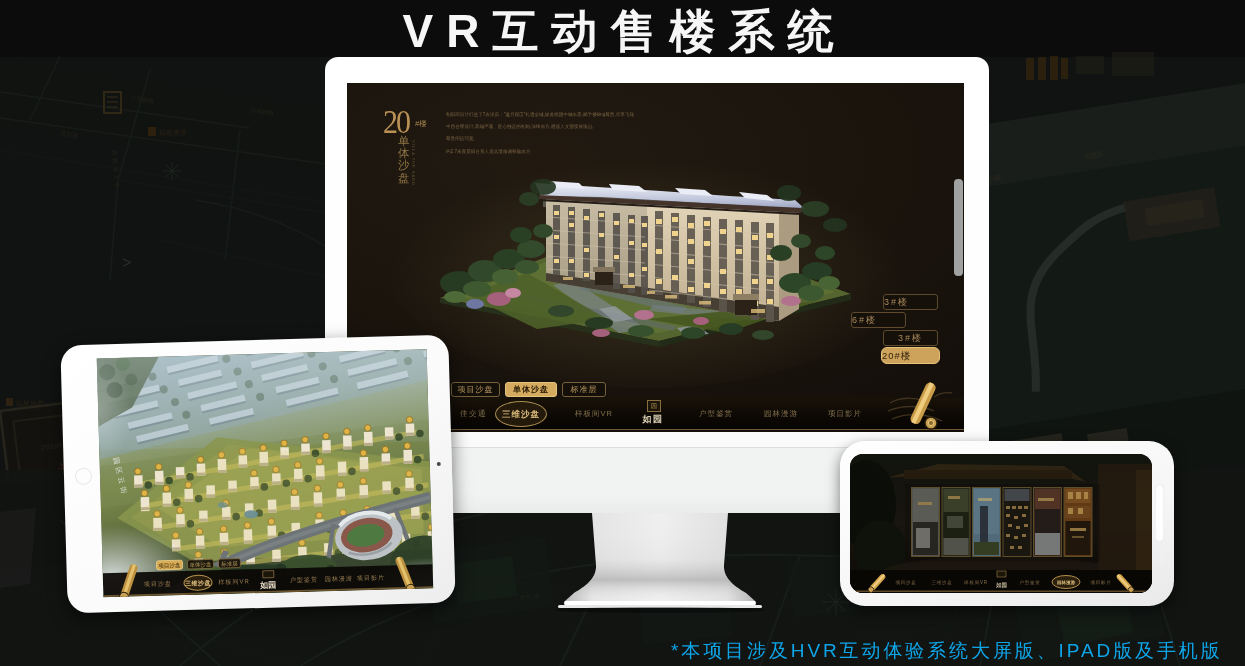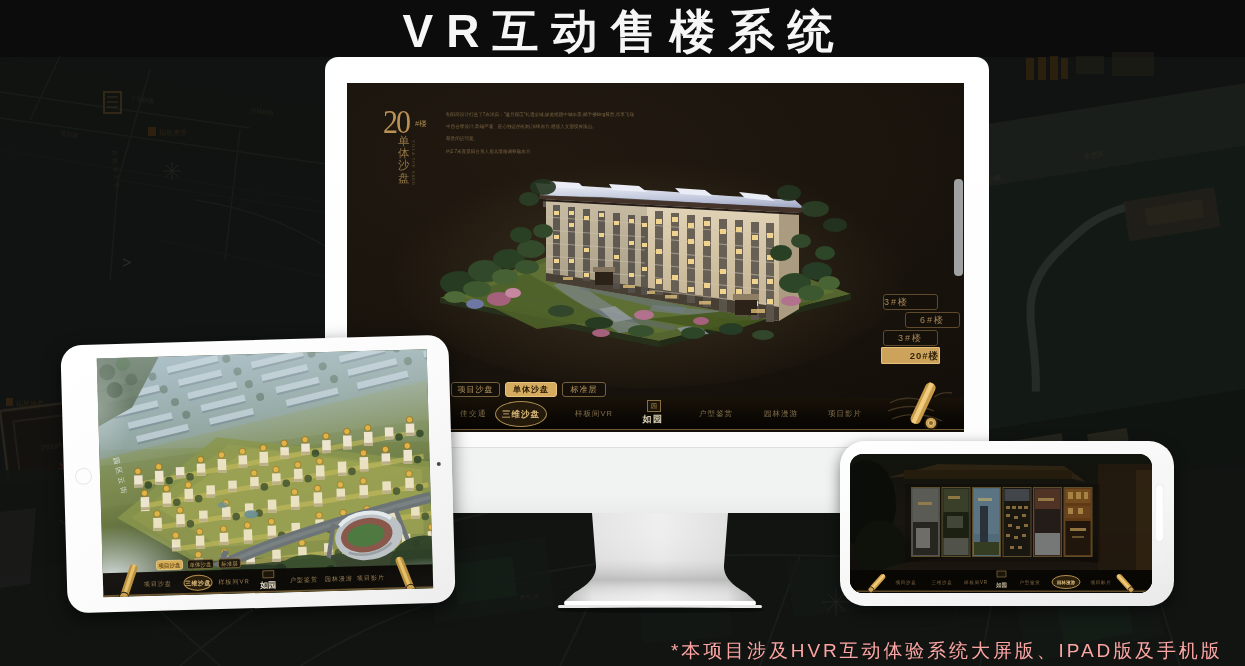--- a/index.html
+++ b/index.html
@@ -413,26 +413,26 @@
           <ellipse cx="196" cy="104" rx="13" ry="8" fill="#243520"></ellipse>
           <ellipse cx="182" cy="116" rx="10" ry="7" fill="#2c4026"></ellipse>
           <ellipse cx="442" cy="110" rx="12" ry="8" fill="#243520"></ellipse>
           <ellipse cx="468" cy="126" rx="14" ry="8" fill="#2c4026"></ellipse>
           <ellipse cx="488" cy="142" rx="12" ry="7" fill="#243520"></ellipse>
         </g>
       </svg>
 
       <div class="abs" style="left:536px;top:211px;width:53px;height:14px;border:1px solid #5e4a2c;border-radius:3px;
            background:#16100a;color:#a8895a;font-size:9px;line-height:14px;letter-spacing:2px;">3#楼</div>
-      <div class="abs" style="left:558px;top:229px;width:53px;height:14px;border:1px solid #5e4a2c;border-radius:3px;
-           background:#16100a;color:#a8895a;font-size:9px;text-align:center;line-height:14px;letter-spacing:2px;">6#楼</div>
+      <div class="abs" style="left:504px;top:229px;width:53px;height:14px;border:1px solid #5e4a2c;border-radius:3px;
+           background:#16100a;color:#a8895a;font-size:9px;text-align:left;line-height:14px;letter-spacing:2px;">6#楼</div>
       <div class="abs" style="left:536px;top:247px;width:53px;height:14px;border:1px solid #5e4a2c;border-radius:3px;
            background:#16100a;color:#a8895a;font-size:9px;text-align:center;line-height:14px;letter-spacing:2px;">3#楼</div>
-      <div class="abs" style="left:534px;top:264px;width:57px;height:15px;border:1px solid #e7c07c;border-radius:1px;
-           background:#cda35c;color:#33250e;font-size:9.5px;text-align:right;line-height:15px;letter-spacing:1px;font-weight:bold;">20#楼</div>
+      <div class="abs" style="left:534px;top:264px;width:57px;height:15px;border:1px solid #e7c07c;border-radius:6px;
+           background:#cda35c;color:#33250e;font-size:9.5px;text-align:left;line-height:15px;letter-spacing:1px;font-weight:normal;">20#楼</div>
 
       <div class="abs" style="left:104px;top:299px;width:47px;height:13px;border:1px solid #77613c;border-radius:3px;
            background:#141009;color:#b4945f;font-size:8px;text-align:center;line-height:13px;letter-spacing:1px;">项目沙盘</div>
       <div class="abs" style="left:158px;top:299px;width:50px;height:13px;border:1px solid #e8c37e;border-radius:3px;
            background:#d5ab60;color:#2e2008;font-size:8px;text-align:center;line-height:13px;letter-spacing:1px;font-weight:bold;">单体沙盘</div>
       <div class="abs" style="left:215px;top:299px;width:42px;height:13px;border:1px solid #77613c;border-radius:3px;
            background:#141009;color:#b4945f;font-size:8px;text-align:center;line-height:13px;letter-spacing:1px;">标准层</div>
 
       <div class="abs" style="left:0;top:315px;width:617px;height:31px;
            background:linear-gradient(180deg,#191208 0%,#0c0804 60%,#070503 100%);
@@ -1016,16 +1016,16 @@
           </g>
         </g>
       </svg>
     </div>
 
     <div class="abs" style="left:315px;top:43px;width:9px;height:58px;border-radius:4.5px;background:#ffffff;box-shadow:inset 0 0 2px #cfcfcf;"></div>
 
     <div class="abs" style="left:318px;top:112px;width:5px;height:12px;border-radius:2.5px;background:#f0f0f0;"></div>
   </div>
 
-  <div class="abs" style="left:671px;top:638px;color:#fca5a5;font-size:19px;
+  <div class="abs" style="left:671px;top:638px;color:#0ea5e9;font-size:19px;
        letter-spacing:2.9px;white-space:nowrap;">*本项目涉及HVR互动体验系统大屏版、IPAD版及手机版</div>
 
 </div>
 
 </body></html>

